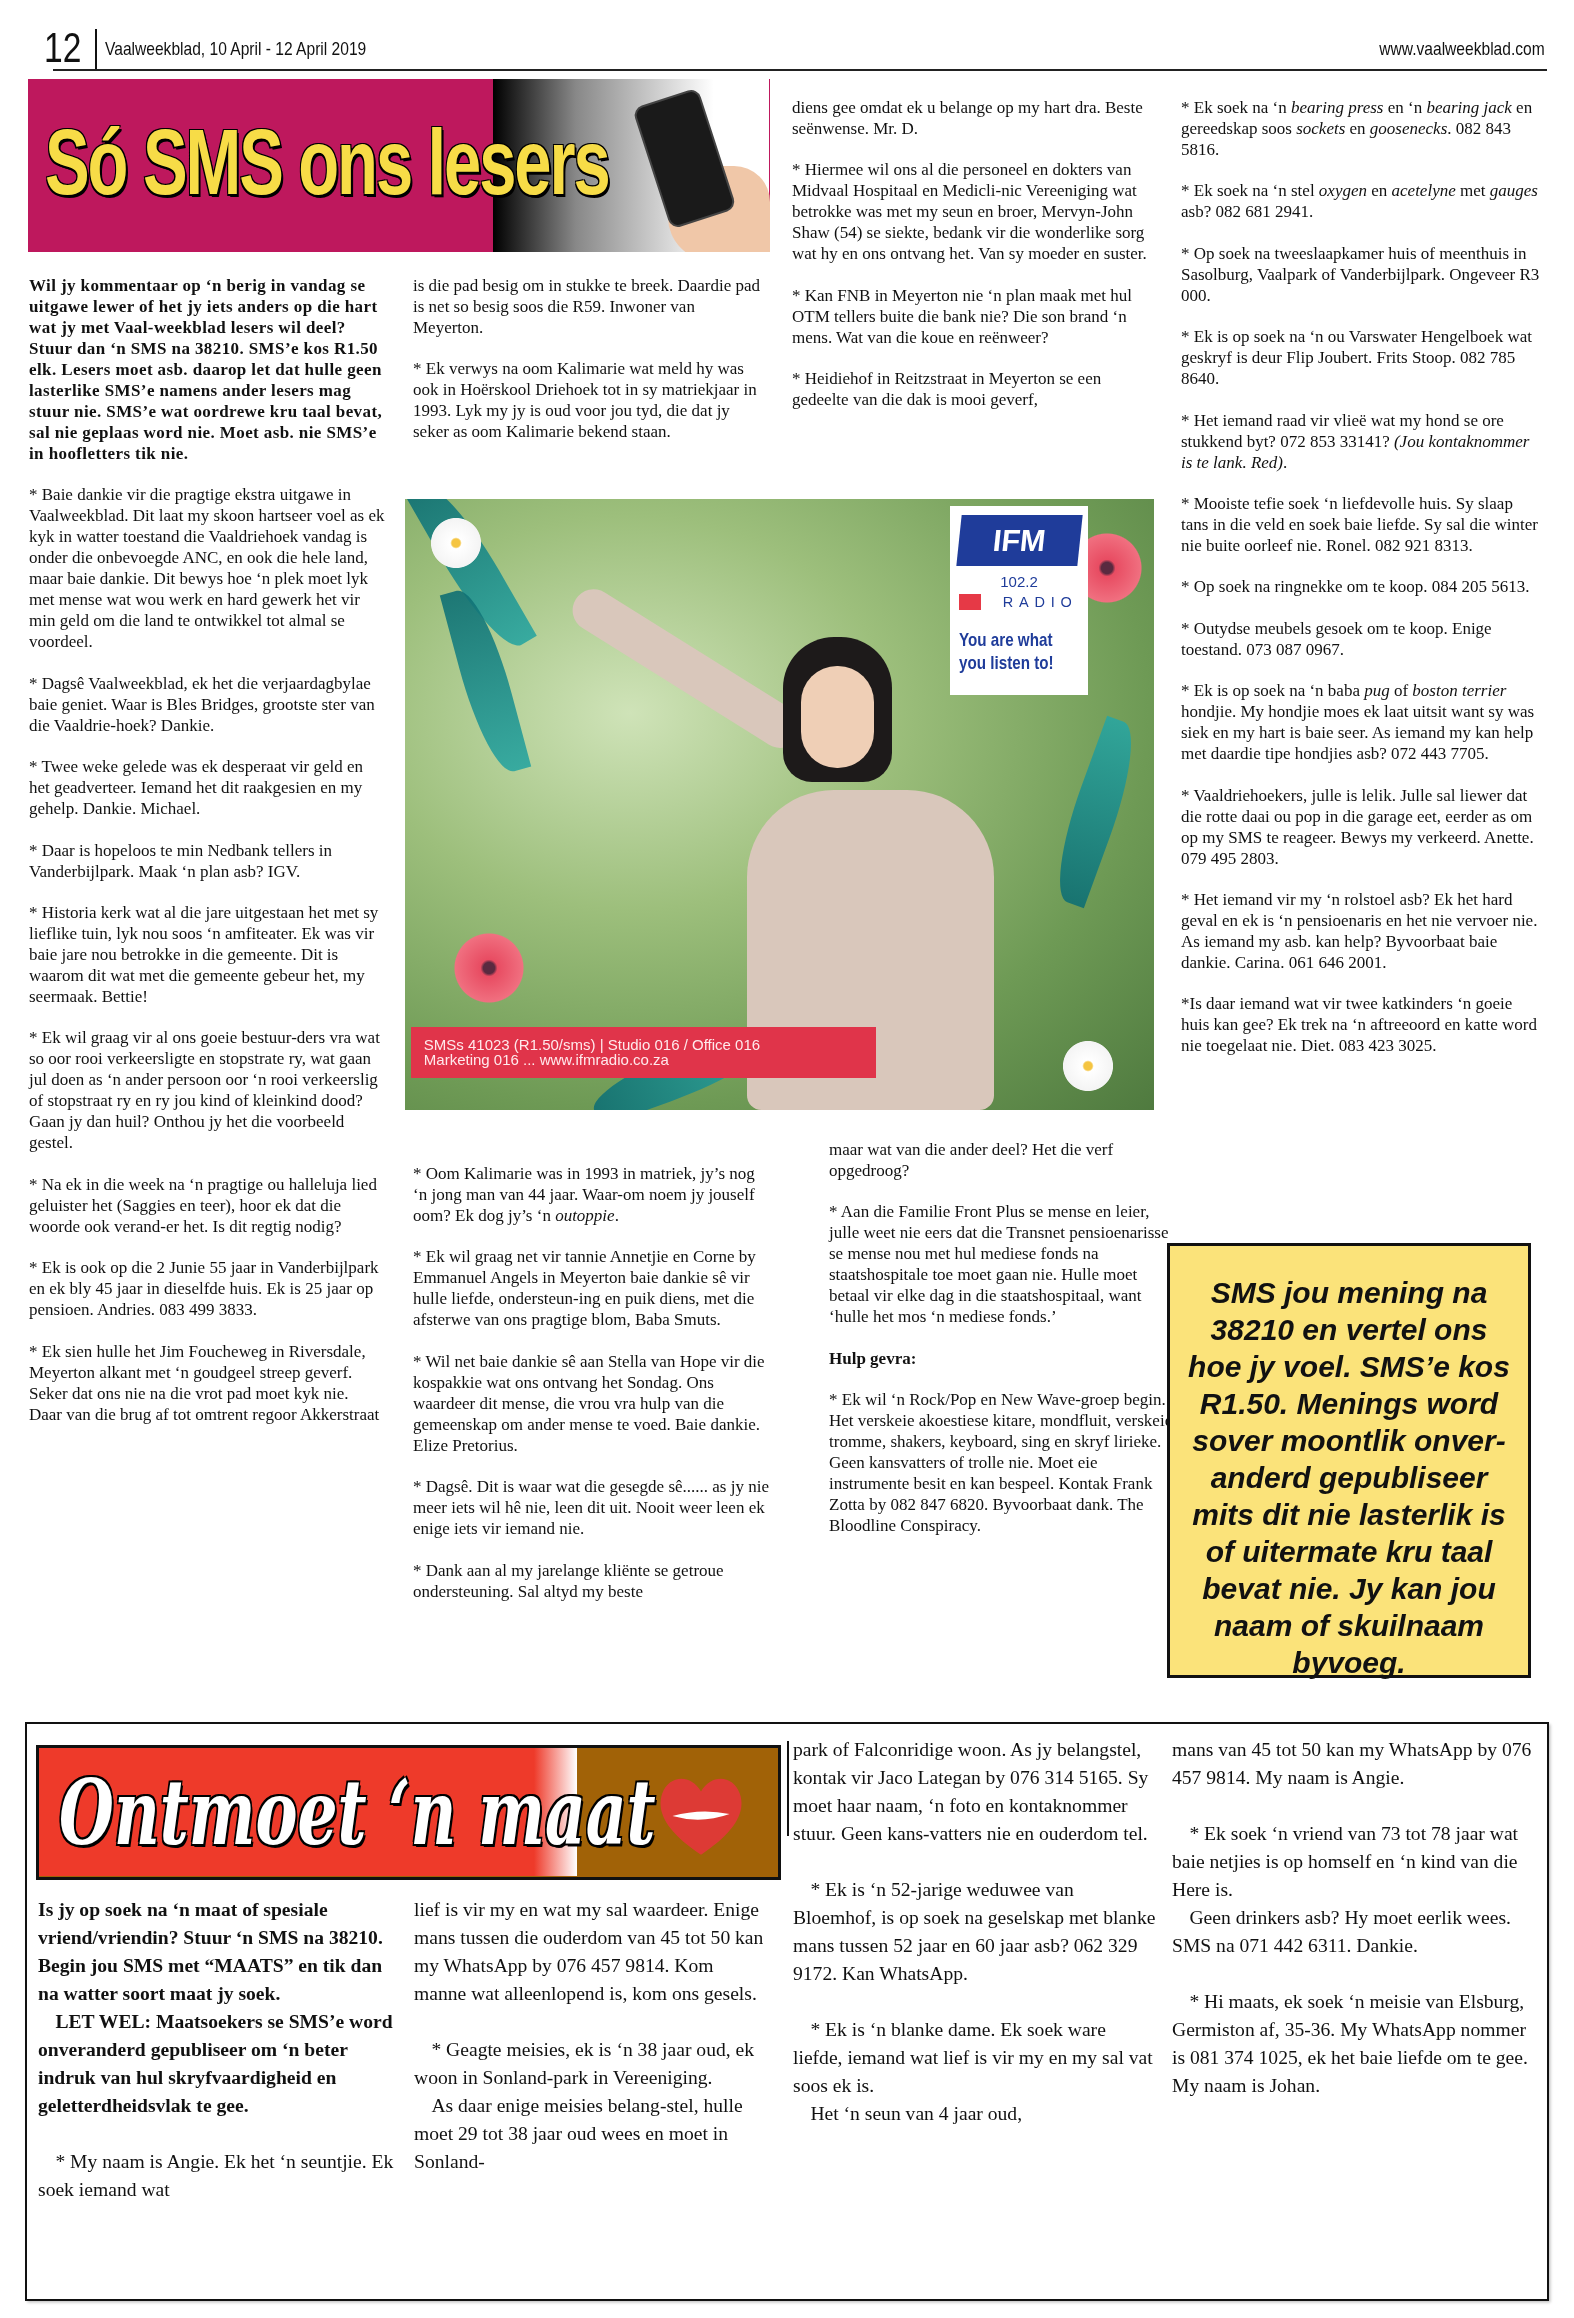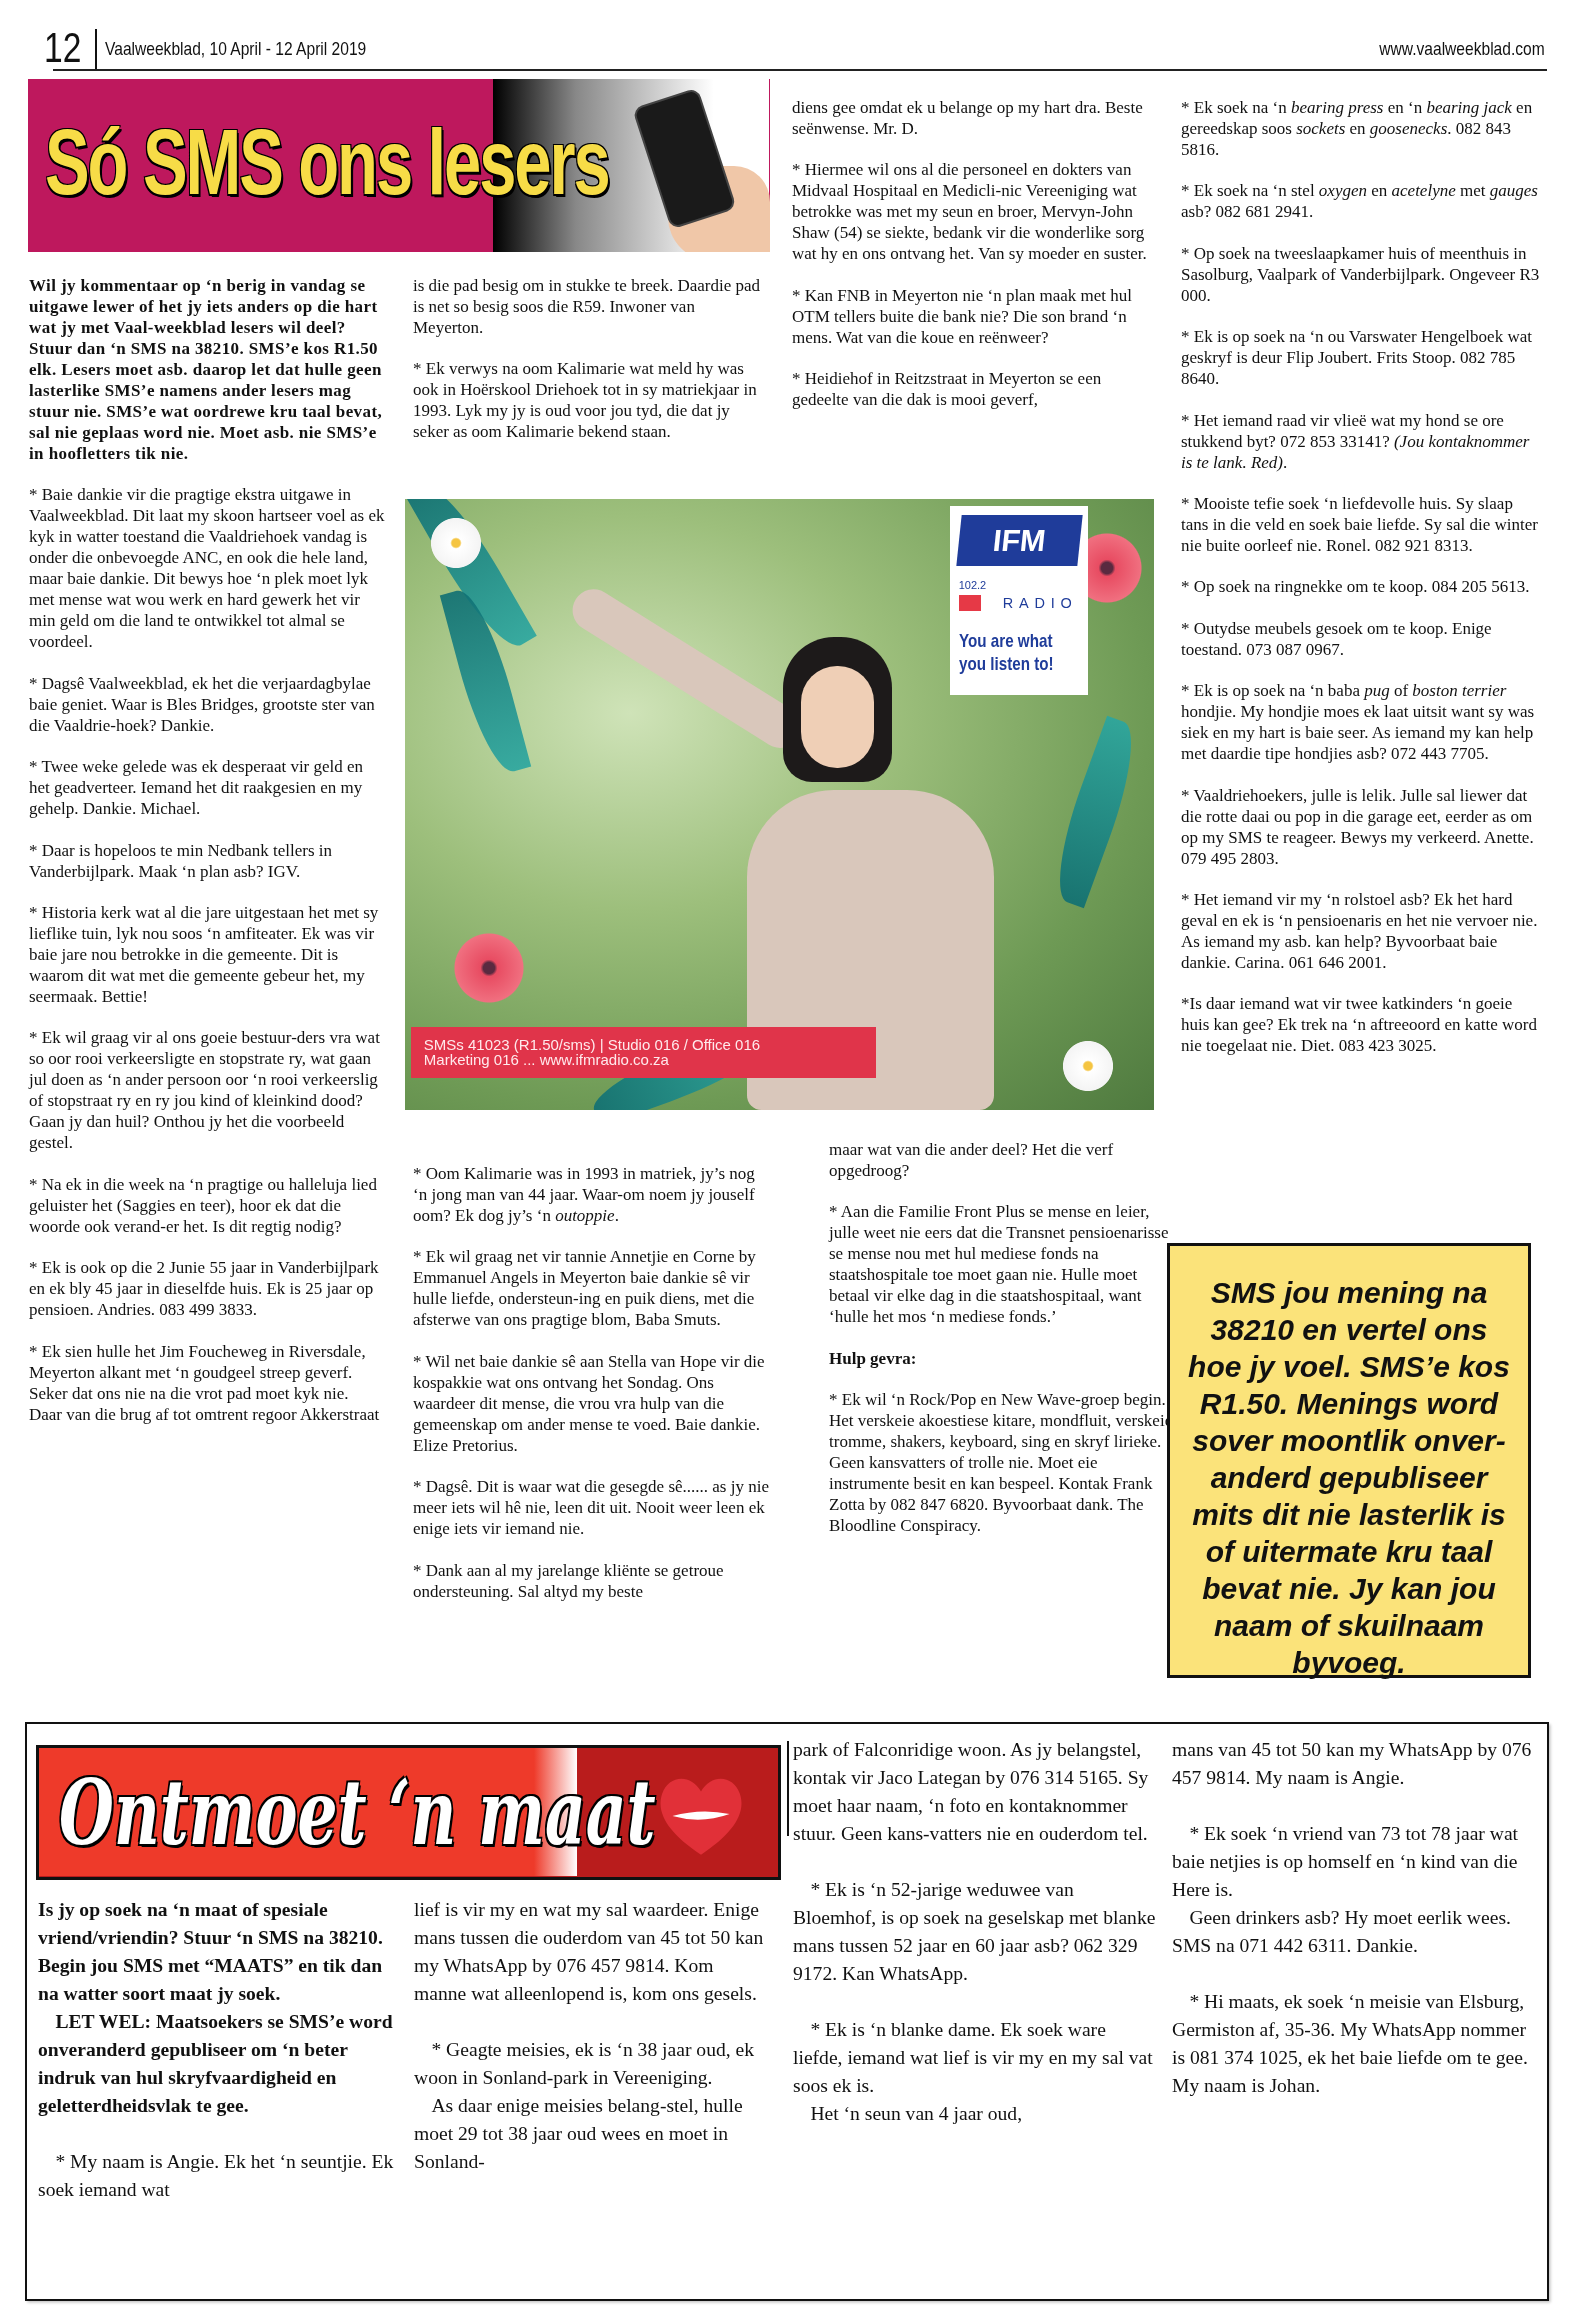--- a/index.html
+++ b/index.html
@@ -33,31 +33,31 @@
         background: radial-gradient(ellipse at 30% 35%, #cfe3b8 0%, #9dbf7c 35%, #6e9a55 70%, #4f7a3f 100%); }
   .ad .leaf { position: absolute; width: 189px; height: 44px; background: linear-gradient(90deg, #0f6f73, #2aa6a0); border-radius: 60% 0; opacity: .9; }
   .ad .flower { position: absolute; width: 80px; height: 80px; background: radial-gradient(circle, #5a2a40 10%, #e84c62 15%, #f07080 60%, transparent 62%); border-radius: 50%; }
   .ad .wflower { position: absolute; width: 58px; height: 58px; background: radial-gradient(circle, #f5c542 10%, #ffffff 14%, #f4f4f4 60%, transparent 62%); border-radius: 50%; }
   .ad .woman-body { position: absolute; left: 342px; top: 291px; width: 247px; height: 320px; background: #d9c7bb; border-radius: 87px 87px 14.5px 14.5px; }
   .ad .woman-head { position: absolute; left: 378px; top: 138px; width: 109px; height: 145px; background: #1d1a1a; border-radius: 51px 51px 29px 29px; }
   .ad .woman-face { position: absolute; left: 396px; top: 167px; width: 73px; height: 102px; background: #efcfb6; border-radius: 36px; }
   .ad .arm { position: absolute; left: 131px; top: 218px; width: 262px; height: 42px; background: #d9c7bb; border-radius: 22px; transform: rotate(32deg); transform-origin: right center; }
   .ad .logo-box { position: absolute; left: 545px; top: 7.3px; width: 138px; height: 189px; background: #fff; padding: 8.7px; }
   .ad .logo-mark { display: block; background: #1f3c9a; color: #fff; font-family: "Liberation Sans", sans-serif; font-weight: 900; font-size: 30.5px; text-align: center; height: 51px; line-height: 51px; transform: skewX(-6deg); }
-  .ad .logo-freq { display: block; color: #1f3c9a; font-family: "Liberation Sans", sans-serif; font-size: 11px; text-align: left; margin-top: 13px; }
+  .ad .logo-freq { display: block; color: #1f3c9a; font-family: "Liberation Sans", sans-serif; font-size: 15px; text-align: center; margin-top: 7px; }
   .ad .logo-radio { display: block; color: #1f3c9a; font-family: "Liberation Sans", sans-serif; font-size: 14.5px; letter-spacing: 5.8px; border-left: 22px solid #e63946; padding-left: 22px; margin-top: 4.4px; }
   .ad .tagline { display: block; color: #1f3c9a; font-family: "Liberation Sans", sans-serif; font-weight: 900; font-size: 19px; line-height: 23px; margin-top: 17.4px; transform: scaleX(0.8); transform-origin: left top; }
   .ad .contact-bar { position: absolute; left: 5.8px; top: 528px; width: 465px; height: 51px; background: #e0344a; color: #ffe9ec; font-family: "Liberation Sans", sans-serif; font-size: 15px; line-height: 14.5px; padding: 11px 13px; }
 
   
   .ybox { left: 1167px; top: 1243px; width: 364px; height: 435px; background: #fbe37a; border: 3.6px solid #111; padding: 28px 14.5px; text-align: center; font-family: "Liberation Sans", sans-serif; font-weight: bold; font-size: 30px; line-height: 37px; font-style: italic; }
 
   
   .maat-frame { left: 25px; top: 1722px; width: 1524px; height: 579px; border: 2.9px solid #111; box-shadow: 2.2px 2.2px 2.9px #bbb; }
-  .maat-banner { left: 36px; top: 1745px; width: 745px; height: 135px; border: 3.6px solid #111; background: #b91c1c; overflow: hidden; }
+  .maat-banner { left: 36px; top: 1745px; width: 745px; height: 135px; border: 3.6px solid #111; background: #a16207; overflow: hidden; }
   .maat-banner .red { position: absolute; left: 0; top: 0; width: 538px; height: 128px; background: linear-gradient(90deg, #ee3a2a 0%, #ee3a2a 92%, #fff 100%); }
   .maat-title { position: absolute; left: 20.4px; top: 10.2px; font-family: "DejaVu Serif", serif; font-weight: bold; font-style: italic; font-size: 90px; line-height: 109px; color: #fff; transform: scaleX(0.7); transform-origin: left top; white-space: nowrap; text-shadow: 2.9px 2.9px 0 #000, -2.2px -2.2px 0 #000, 2.2px -2.2px 0 #000, -2.2px 2.2px 0 #000; }
   .lips-heart { position: absolute; left: 611px; top: 14.5px; width: 102px; height: 102px; }
 
   .mcol { position: absolute; font-size: 19.6px; line-height: 28px; }
   .mcol p { margin-bottom: 0; }
   .mcol .gap { height: 28px; }
   .mcol .ind { text-indent: 17.4px; }
   .mcol .bold { font-weight: bold; }
   .mcol-rule { left: 787px; top: 1741px; width: 2.2px; height: 95px; background: #111; }

